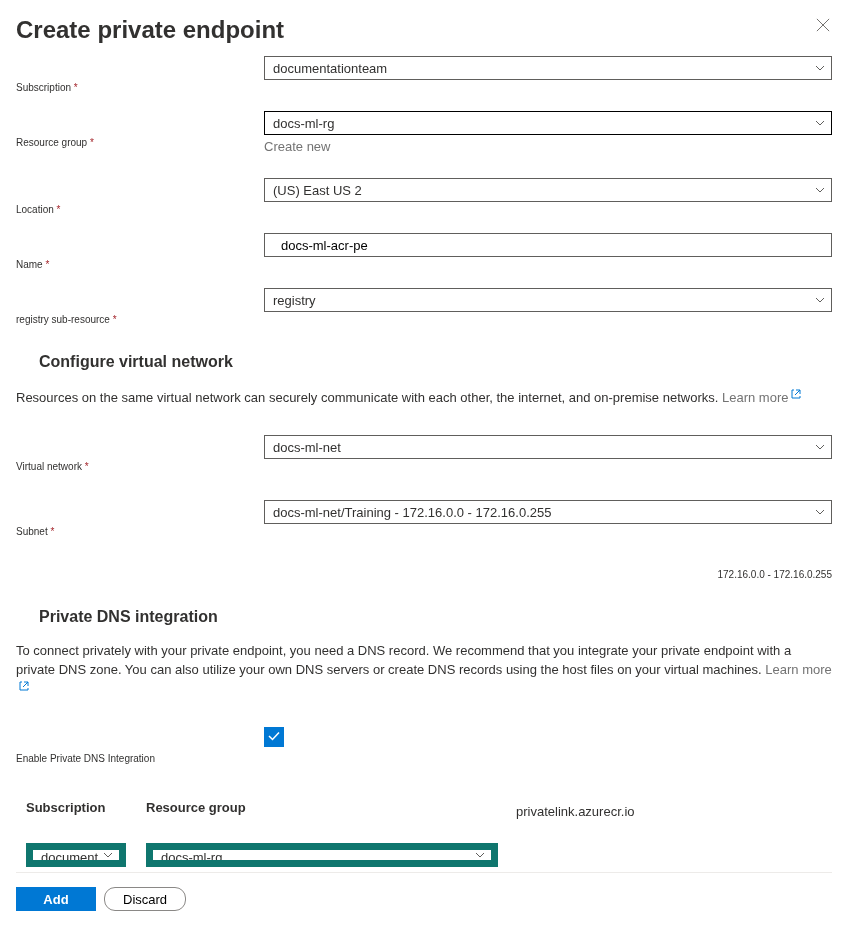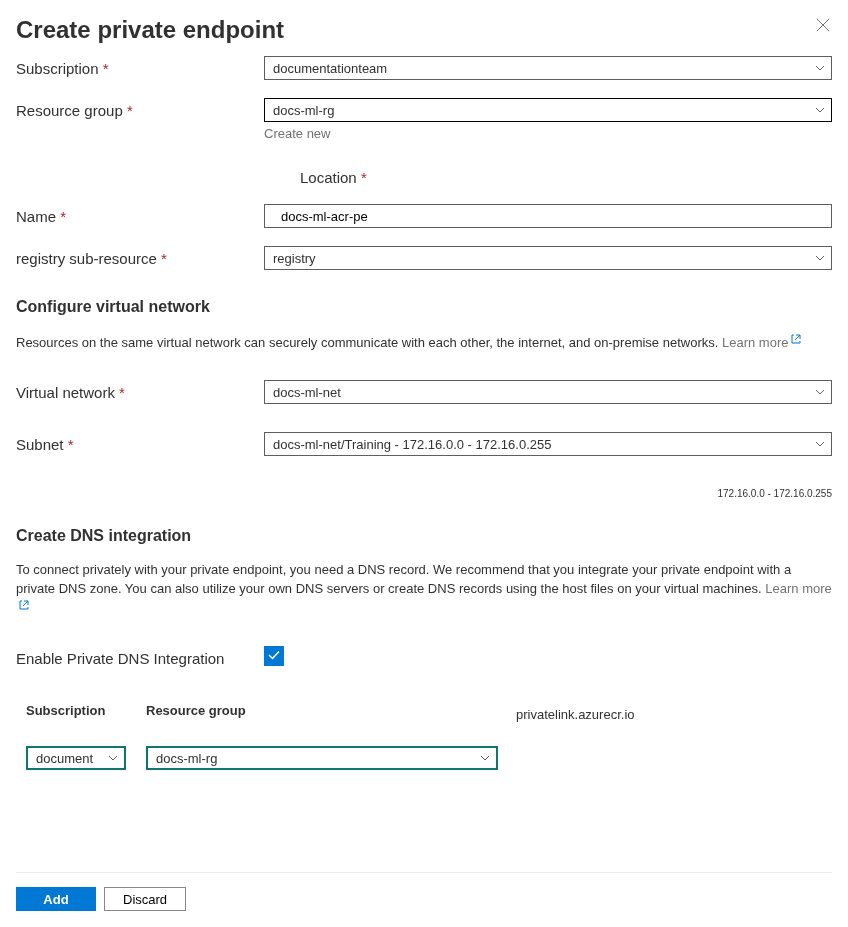--- a/index.html
+++ b/index.html
@@ -33,23 +33,24 @@
   }
   .close-btn svg { width: 14px; height: 14px; }
   .form-row {
     display: flex;
     align-items: flex-start;
     margin-bottom: 18px;
   }
   .label-col {
     width: 248px;
     flex-shrink: 0;
-    font-size: 15px;
+    font-size: 10px;
     color: #323130;
     padding-top: 4px;
+    margin-top: 22px;
   }
   .field-col {
     flex: 1;
   }
   .req { color: #a4262c; }
   .select-field, .text-field {
     width: 100%;
     height: 24px;
     border: 1px solid #605e5c;
     background: #fff;
@@ -81,20 +82,21 @@
     padding: 0 16px;
   }
   .link { color: #737373; cursor: pointer; font-size: 13px; }
   .create-new { margin-top: 4px; display: inline-block; }
   .section-title {
     font-size: 16px;
     font-weight: 600;
     margin-top: 28px;
     margin-bottom: 16px;
     color: #323130;
+    margin-left: 23px;
   }
   .section-desc {
     font-size: 13px;
     color: #323130;
     margin-bottom: 28px;
     line-height: 1.4;
     margin-top: 16px;
   }
   .ext-icon { display: inline-block; vertical-align: text-bottom; margin-left: 2px; }
   .ext-icon svg { width: 12px; height: 12px; }
@@ -123,23 +125,23 @@
   .dns-col-sub { width: 120px; }
   .dns-col-rg { width: 370px; }
   .dns-col-zone { flex: 1; }
   .dns-th {
     font-weight: 600;
     font-size: 13px;
     margin-bottom: 28px;
   }
   .dns-select {
     height: 24px;
-    border: 2px solid #0f766e;
-    display: flex;
-    align-items: center;
+    border: 7px solid #0f766e;
+    display: flex;
+    align-items: flex-start;
     padding: 0 22px 0 8px;
     font-size: 13px;
     cursor: pointer;
     position: relative;
     overflow: hidden;
     white-space: nowrap;
   }
   .dns-select .chevron { right: 5px; }
   .dns-sub-select { width: 100px; }
   .dns-rg-select { width: 352px; }
@@ -167,20 +169,21 @@
   }
   .btn-primary {
     background: #0078d4;
     border-color: #0078d4;
     color: #fff;
     font-weight: 600;
     min-width: 80px;
   }
   .btn-secondary {
     min-width: 80px;
+    border-radius: 11px;
   }
 </style>
 </head>
 <body>
 
 <div class="header">
   <h1 class="page-title">Create private endpoint</h1>
   <button class="close-btn">
     <span>
       <svg viewBox="0 0 16 16" stroke="currentColor" stroke-width="1">
@@ -219,20 +222,32 @@
             <path d="M2 4 L6 8 L10 4" fill="none" stroke="#605e5c" stroke-width="1"></path>
           </svg>
         </span>
     </div>
     <span class="link create-new">Create new</span>
   </div>
 </div>
 
 <div class="form-row" style="margin-top:24px;justify-content:center;">
   <div class="label-col"><span>Location</span> <span class="req">*</span></div>
+  <div class="field-col">
+    <div class="select-wrap">
+      <div class="select-field">
+          <span>(US) East US 2</span>
+        </div>
+      <span class="chevron">
+          <svg viewBox="0 0 12 12">
+            <path d="M2 4 L6 8 L10 4" fill="none" stroke="#605e5c" stroke-width="1"></path>
+          </svg>
+        </span>
+    </div>
+  </div>
 </div>
 
 <div class="form-row">
   <div class="label-col"><span>Name</span> <span class="req">*</span></div>
   <div class="field-col">
     <input type="text" class="text-input" value="docs-ml-acr-pe" style="">
   </div>
 </div>
 
 <div class="form-row">
@@ -288,21 +303,21 @@
           <svg viewBox="0 0 12 12">
             <path d="M2 4 L6 8 L10 4" fill="none" stroke="#605e5c" stroke-width="1"></path>
           </svg>
         </span>
     </div>
   </div>
 </div>
 
 <div class="subnet-range">172.16.0.0 - 172.16.0.255</div>
 
-<h2 class="section-title" style="margin-top:12px;">Create DNS integration</h2>
+<h2 class="section-title" style="margin-top:12px;">Private DNS integration</h2>
 <p class="section-desc">
   <span>To connect privately with your private endpoint, you need a DNS record. We recommend that you integrate your private endpoint with a private DNS zone. You can also utilize your own DNS servers or create DNS records using the host files on your virtual machines. </span>
   <span class="link"><span>Learn more</span><br><span class="ext-icon"><svg viewBox="0 0 12 12" fill="none" stroke="#0078d4" stroke-width="1">
           <path d="M4 2 H2 V10 H10 V8"></path>
           <path d="M6 2 H10 V6"></path>
           <path d="M10 2 L5 7"></path>
         </svg></span></span>
 </p>
 
 <div class="form-row">

